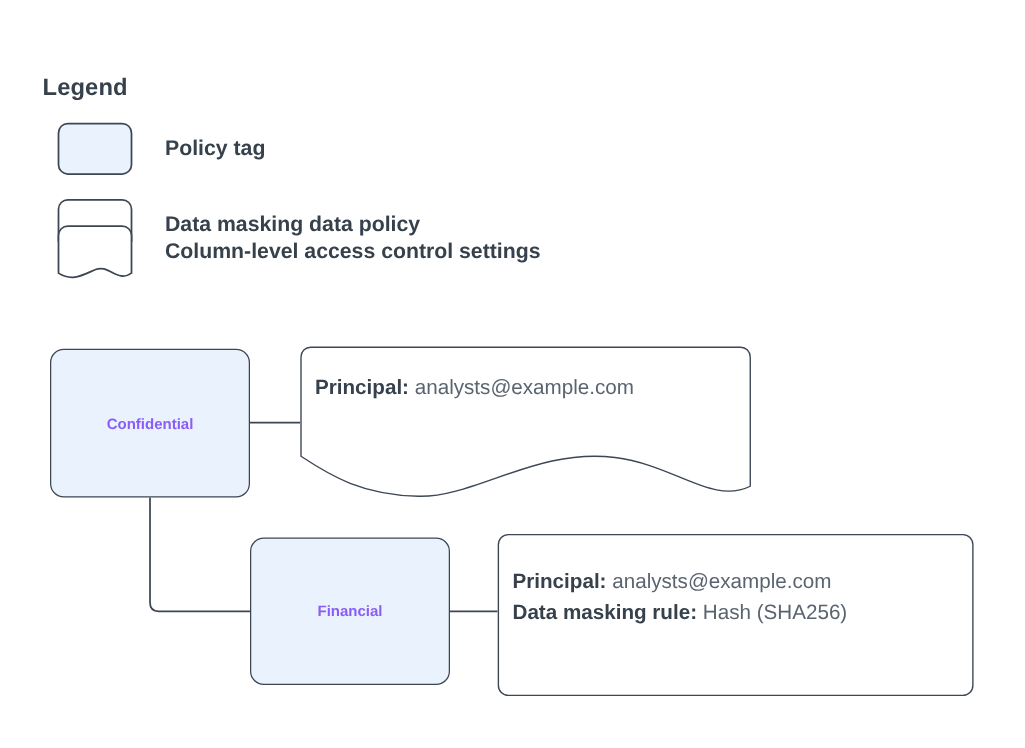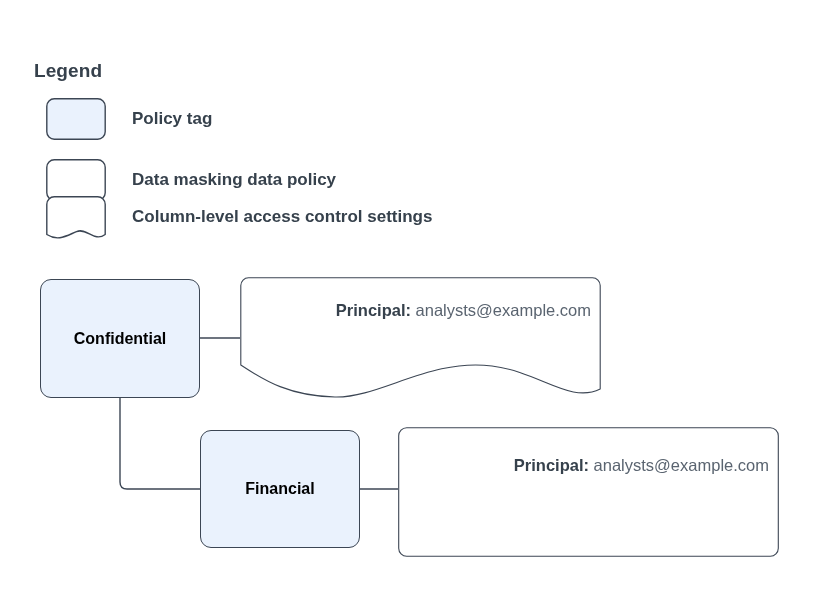--- a/index.html
+++ b/index.html
@@ -36,21 +36,21 @@
   }
 
   .legend-row {
     position: absolute;
     left: 46px;
     display: flex;
     align-items: center;
   }
   .legend-row.r0 { top: 98px; }
   .legend-row.r1 { top: 159px; }
-  .legend-row.r2 { top: 196px; }
+  .legend-row.r2 { top: 180px; }
 
   .swatch {
     position: relative;
     width: 60px;
     height: 42px;
     flex: 0 0 auto;
   }
   .swatch svg { display: block; overflow: visible; }
 
   .legend-label {
@@ -70,23 +70,23 @@
     position: absolute;
     background: #eaf2fd;
     border: 1.4px solid #3c4654;
     border-radius: 11px;
     display: flex;
     align-items: center;
     justify-content: center;
     box-sizing: border-box;
   }
   .tag-node span {
-    font-size: 16px;
-    font-weight: bold;
-    color: #000000;
+    font-size: 12px;
+    font-weight: bold;
+    color: #8b5cf6;
     white-space: nowrap;
   }
 
   #node-confidential { left: 40px; top: 279px; width: 160px; height: 119px; }
   #node-financial    { left: 200px; top: 430px; width: 160px; height: 118px; }
 
   
   .note {
     position: absolute;
     box-sizing: border-box;
@@ -96,21 +96,20 @@
     inset: 0;
     width: 100%;
     height: 100%;
     display: block;
     overflow: visible;
   }
   .note .note-body {
     position: absolute;
     left: 12px;
     right: 10px;
-    text-align: right;
   }
   .note-line {
     font-size: 16.5px;
     line-height: 25px;
     color: #5a6470;
     white-space: nowrap;
   }
   .note-line b {
     color: #36414c;
     font-weight: bold;
@@ -192,14 +191,18 @@
 
 <div id="note-financial" class="note">
   <svg class="note-shape" viewBox="0 0 381 130" preserveAspectRatio="none" xmlns="http://www.w3.org/2000/svg">
     <rect x="0.7" y="0.7" width="379.6" height="128.6" rx="8" ry="8" fill="#ffffff" stroke="#3c4654" stroke-width="1.1"></rect>
   </svg>
   <div class="note-body">
     <div class="note-line">
       <b>Principal:</b>
       <span>analysts@example.com</span>
     </div>
+    <div class="note-line">
+      <b>Data masking rule:</b>
+      <span>Hash (SHA256)</span>
+    </div>
   </div>
 </div>
 
 </body></html>

